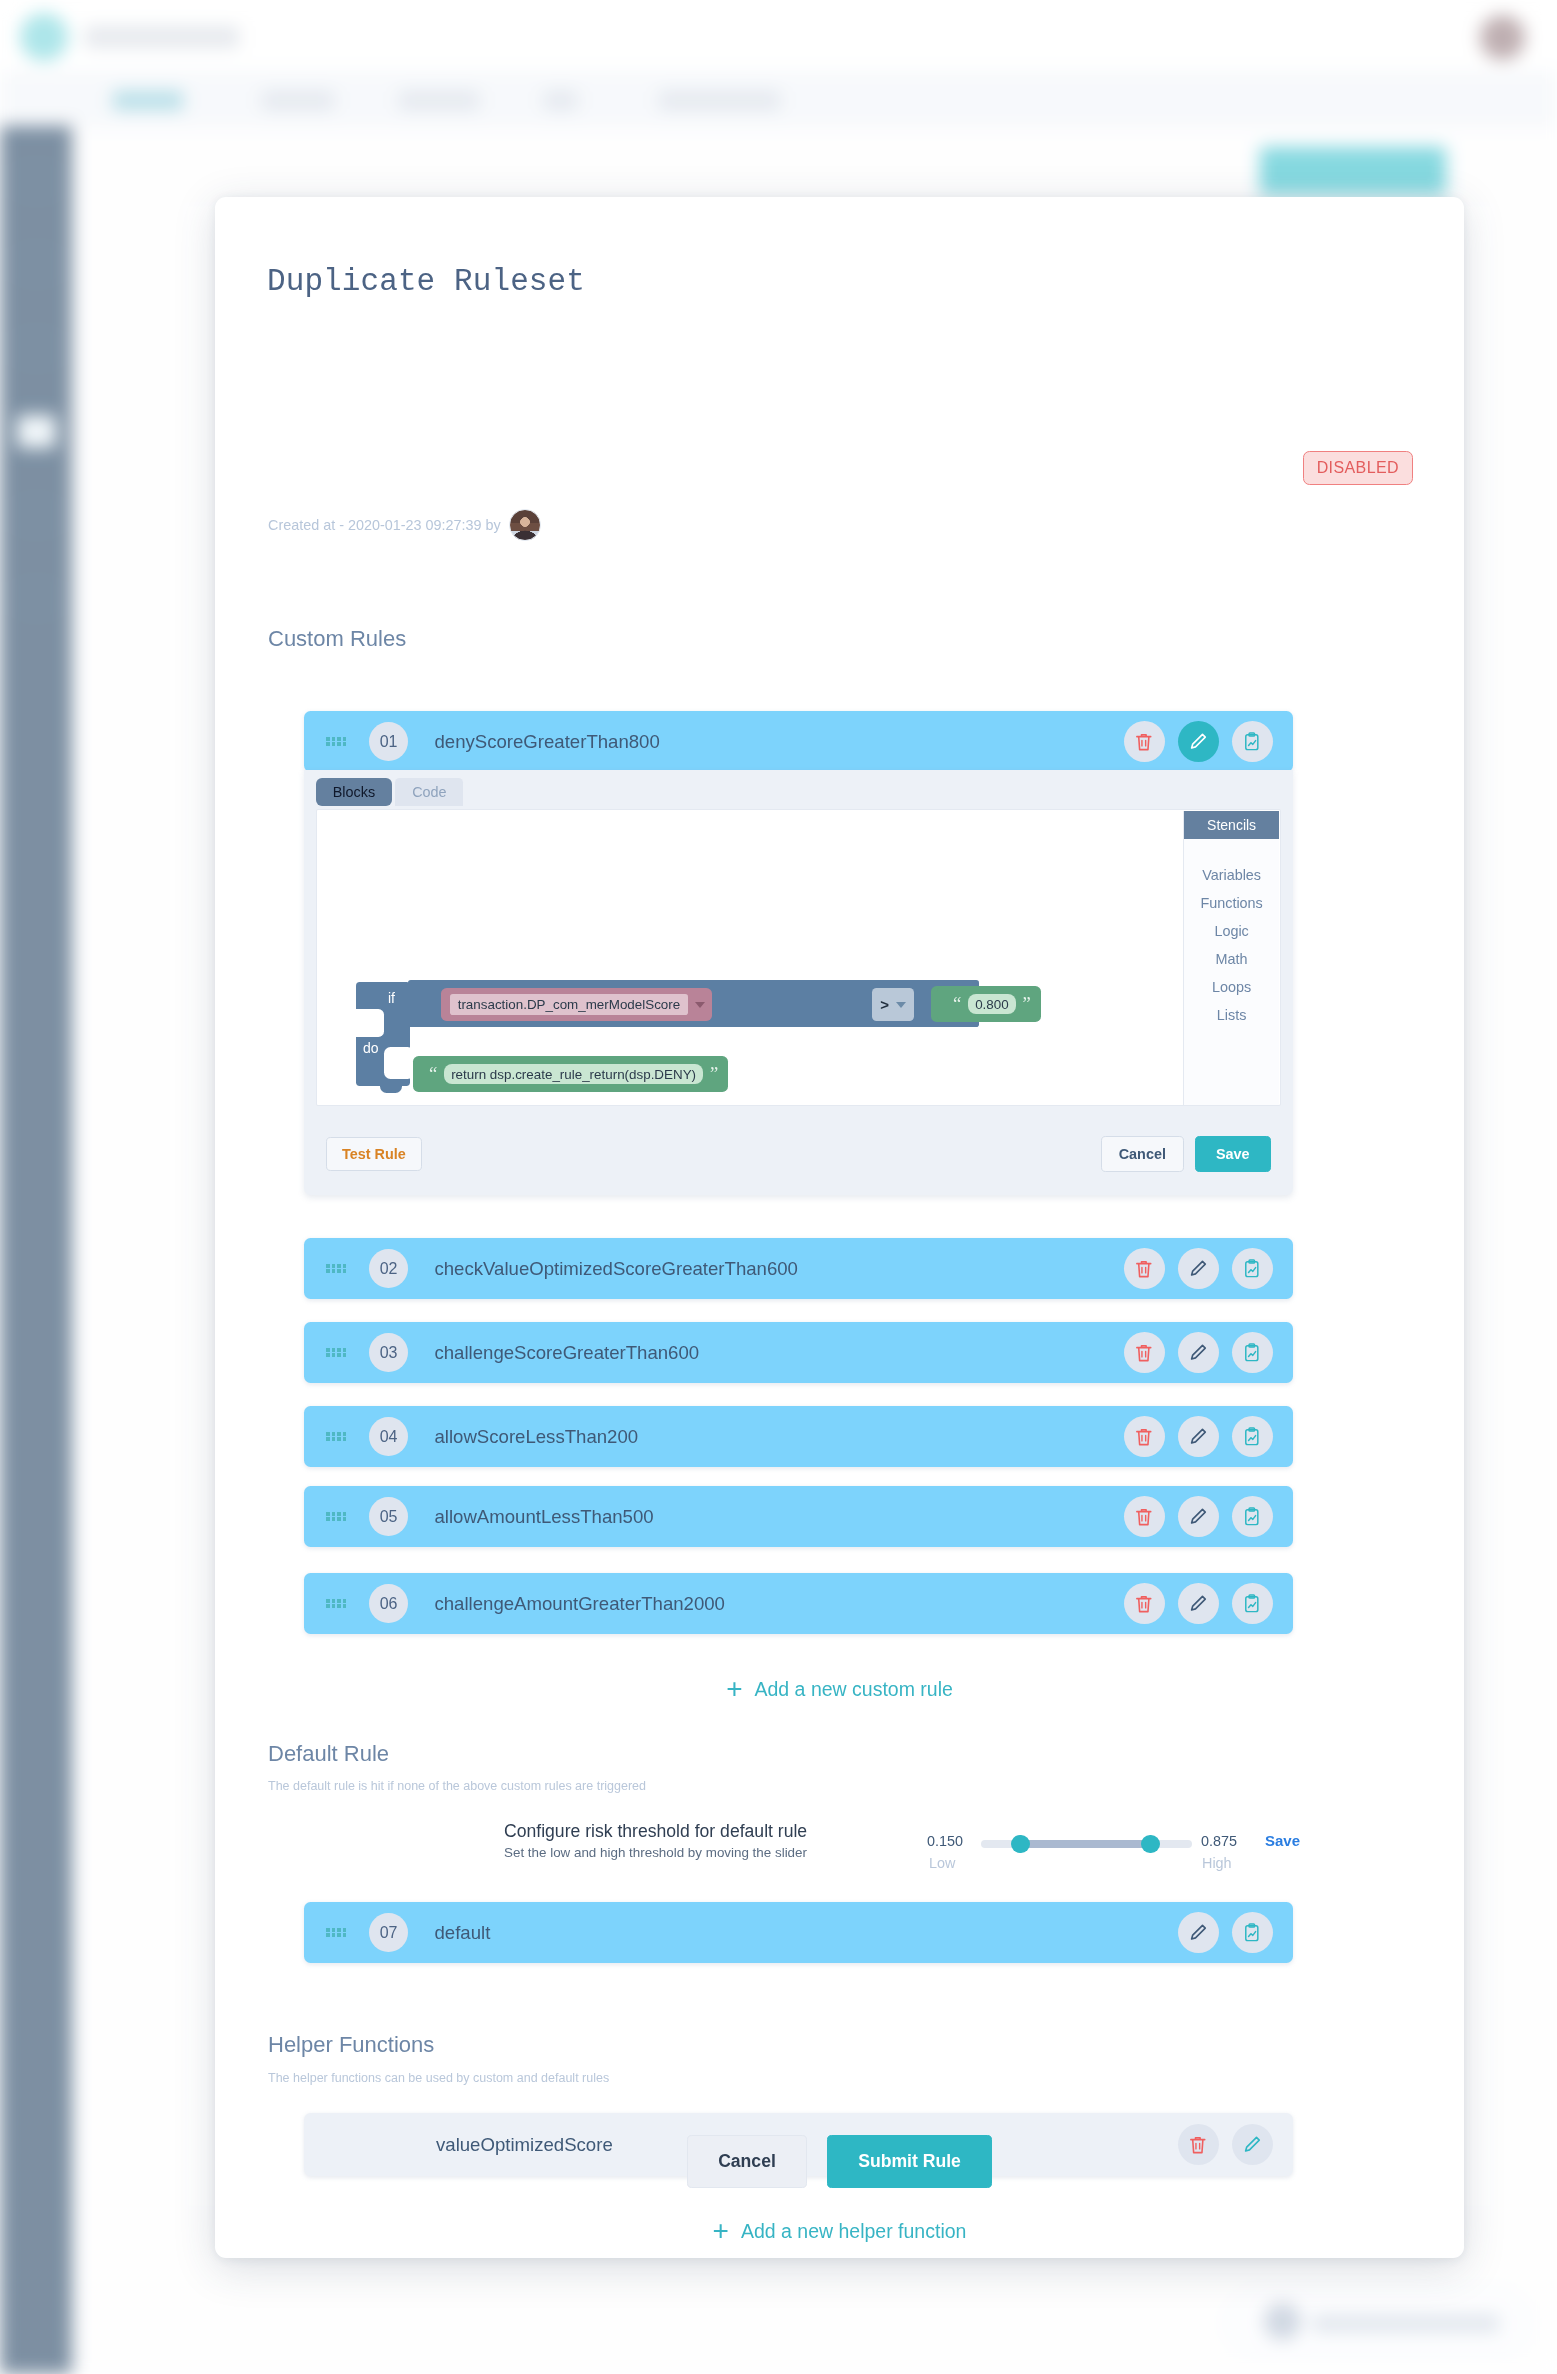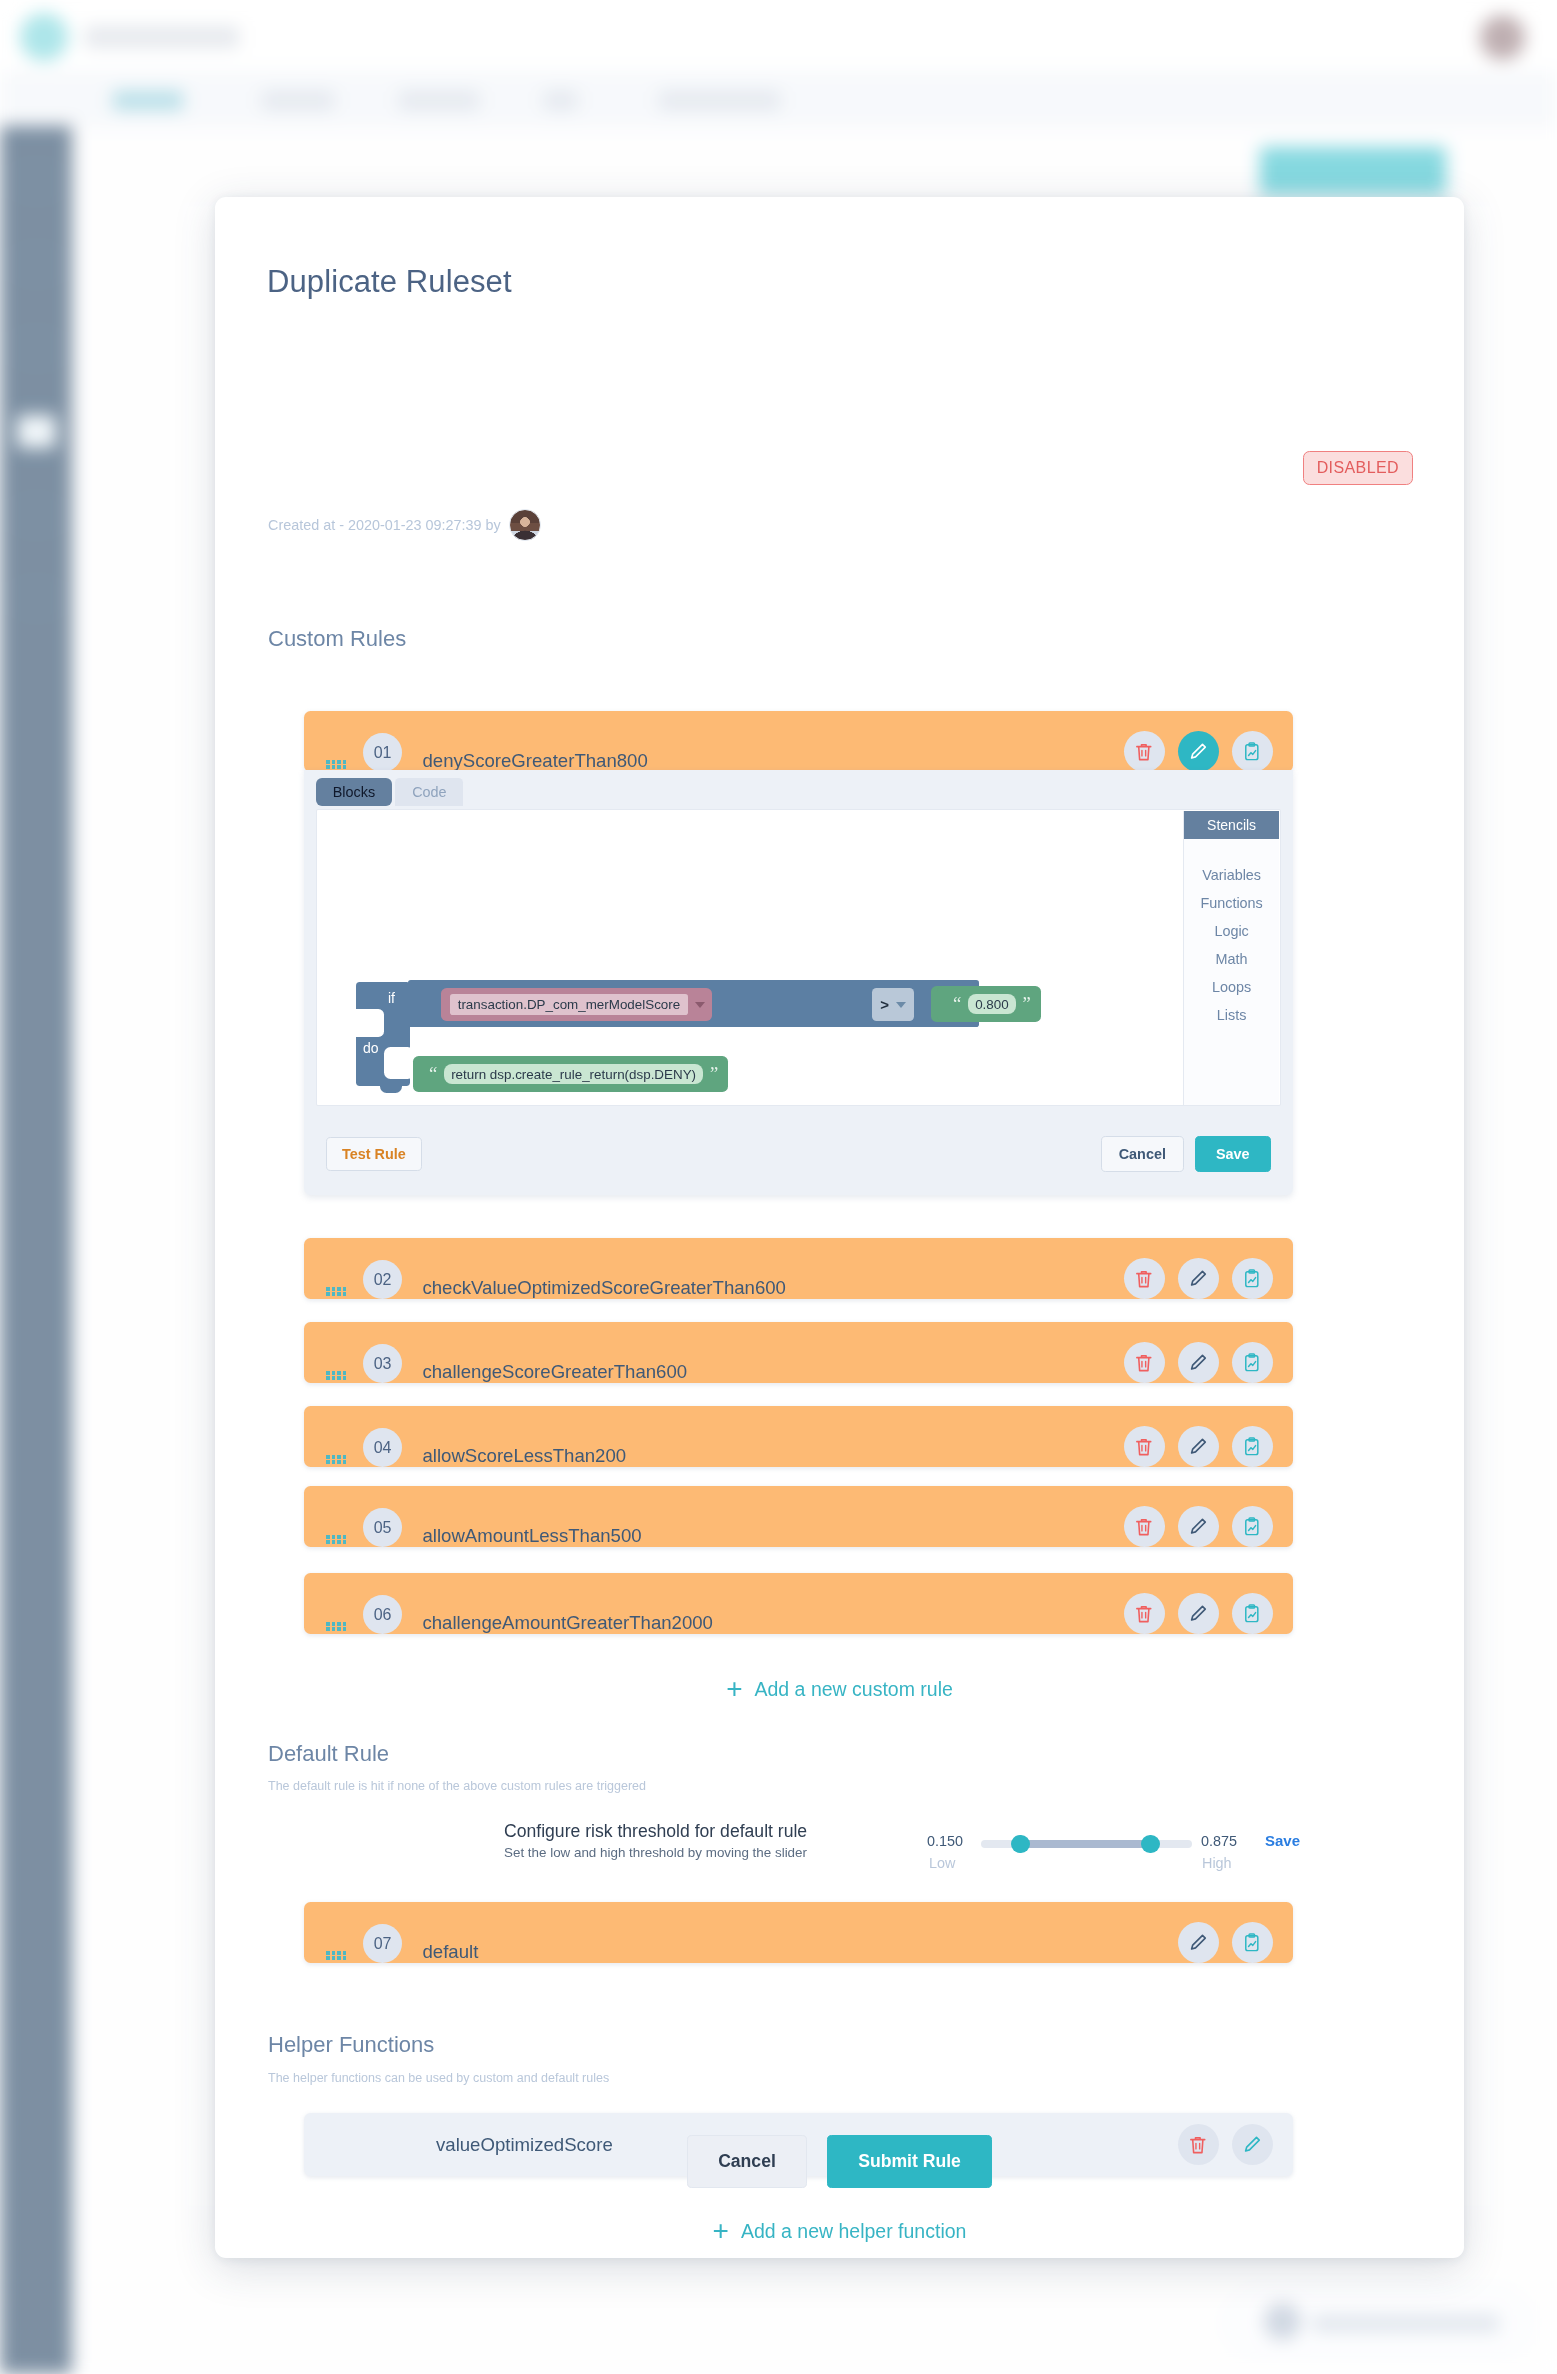--- a/index.html
+++ b/index.html
@@ -94,21 +94,21 @@
     background: #ffffff;
     border-radius: 11px;
     box-shadow: 0 9.3px 41px rgba(40,60,90,.17), 0 1.9px 9.3px rgba(40,60,90,.08);
     overflow: hidden;
   }
 
   .modal-inner { position: relative; width: 100%; height: 100%; }
 
   .modal-title {
     position: absolute; left: 52px; top: 67px;
-    font-size: 31px; color: #4c6384; font-weight: 400; letter-spacing: 0.1px;
+    font-size: 31px; color: #4c6384; font-weight: 400; letter-spacing: 0.1px; font-family: Liberation Mono, monospace;
   }
   .created-line {
     position: absolute; left: 53px; top: 312px;
     display: flex; align-items: center; gap: 8.3px;
   }
   .created-text { font-size: 14.4px; color: #b7c6da; }
   .avatar {
     width: 32px; height: 32px; border-radius: 50%;
     background:
       radial-gradient(circle at 50% 118%, #3a3034 0 38%, transparent 39%),
@@ -130,23 +130,23 @@
     font-size: 22px; color: #6d86a6; font-weight: 400;
   }
   .section-sub {
     position: absolute; left: 53px;
     font-size: 12.5px; color: #b9c7da; font-weight: 400;
   }
 
   
   .rule-row {
     position: absolute; left: 89px; width: 989px; height: 61px;
-    background: #fdba74; border-radius: 6.5px;
+    background: #7dd3fc; border-radius: 6.5px;
     box-shadow: 0 1.9px 4.6px rgba(130,145,170,.18);
-    display: flex; align-items: flex-end;
+    display: flex; align-items: center; gap: 6px;
   }
   .rule-row.active {
     border-top-left-radius: 6.5px; border-top-right-radius: 6.5px;
   }
   .drag-dots {
     margin-left: 22px; width: 20.4px; height: 15px;
     display: grid; grid-template-columns: repeat(4, 3.7px); grid-template-rows: repeat(2, 3.7px);
     gap: 1.9px; align-content: center; flex: 0 0 auto;
   }
   .drag-dots i { display: block; width: 3.7px; height: 3.7px; background: #4fb8c4; }

